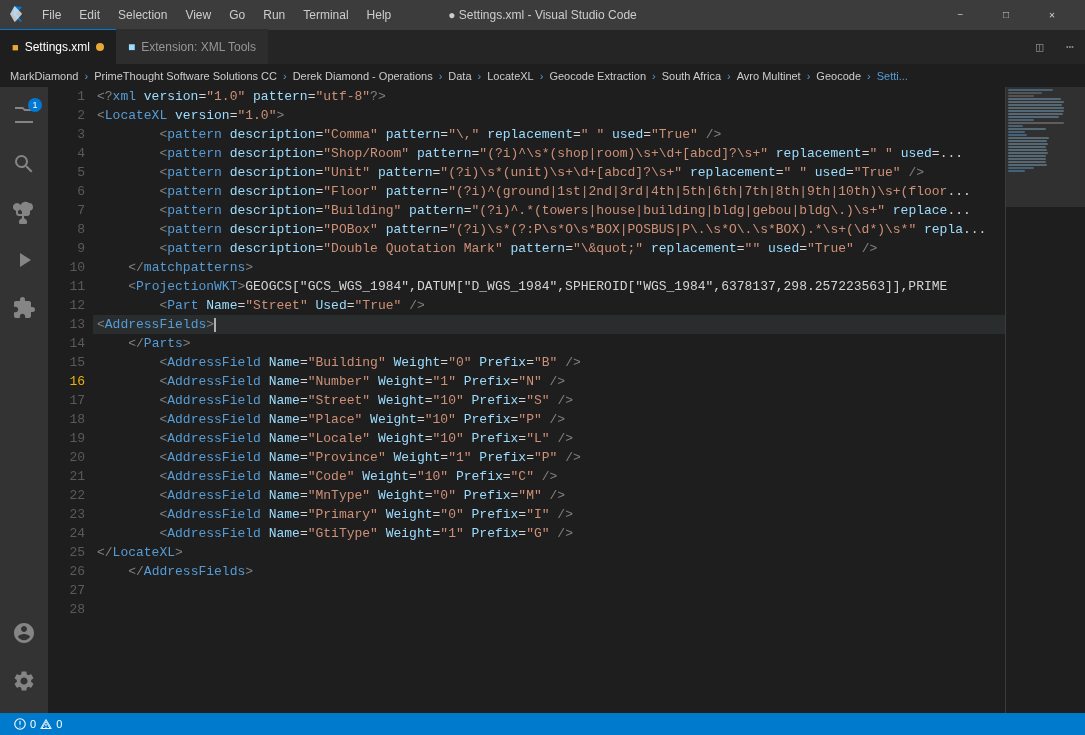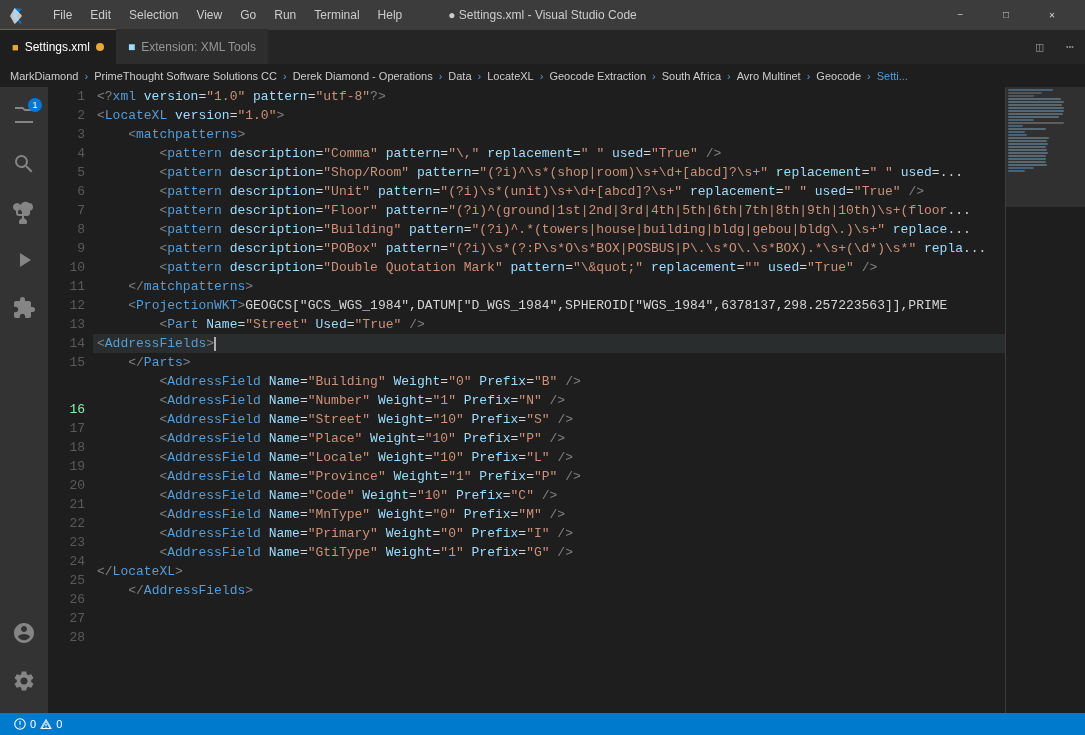--- a/index.html
+++ b/index.html
@@ -20,22 +20,22 @@
       background: #3c3c3c;
       height: 30px;
       display: flex;
       align-items: center;
       justify-content: space-between;
       padding: 0 10px;
       flex-shrink: 0;
     }
     #title-bar-left {
       display: flex;
-      align-items: flex-end;
-      gap: 19px;
+      align-items: flex-start;
+      gap: 8px;
     }
     #title-bar-menus {
       display: flex;
       gap: 2px;
     }
     .menu-item {
       padding: 2px 8px;
       color: #cccccc;
       font-size: 12px;
       cursor: pointer;
@@ -186,21 +186,21 @@
       padding-top: 0;
       flex-shrink: 0;
       overflow: hidden;
     }
     .line-num {
       height: 19px;
       display: flex;
       align-items: center;
       justify-content: flex-end;
     }
-    .line-num.active { color: #86efac; margin-top: 28px; }
+    .line-num.active { color: #eab308; }
 
     
     #code-area {
       flex: 1;
       overflow: hidden;
       padding-top: 0;
       position: relative;
     }
     .code-line {
       height: 19px;
@@ -439,23 +439,20 @@
     <div id="code-area">
 
       <div class="code-line">
         <span class="xml-bracket">&lt;?</span><span class="xml-tag">xml</span><span class="xml-attr"> version</span><span class="xml-equals">=</span><span class="xml-value">"1.0"</span><span class="xml-attr"> pattern</span><span class="xml-equals">=</span><span class="xml-value">"utf-8"</span><span class="xml-bracket">?&gt;</span>
       </div>
 
       <div class="code-line">
         <span class="xml-bracket">&lt;</span><span class="xml-tag">LocateXL</span><span class="xml-attr"> version</span><span class="xml-equals">=</span><span class="xml-value">"1.0"</span><span class="xml-bracket">&gt;</span>
       </div>
 
-      <div class="code-line">
-        <span>&nbsp;&nbsp;&nbsp;&nbsp;</span><span class="xml-bracket">&lt;</span><span class="xml-tag">matchpatterns</span><span class="xml-bracket">&gt;</span>
-      </div>
 
       <div class="code-line">
         <span>&nbsp;&nbsp;&nbsp;&nbsp;&nbsp;&nbsp;&nbsp;&nbsp;</span><span class="xml-bracket">&lt;</span><span class="xml-tag">pattern</span><span class="xml-attr"> description</span><span class="xml-equals">=</span><span class="xml-value">"Comma"</span><span class="xml-attr"> pattern</span><span class="xml-equals">=</span><span class="xml-value">"\,"</span><span class="xml-attr"> replacement</span><span class="xml-equals">=</span><span class="xml-value">" "</span><span class="xml-attr"> used</span><span class="xml-equals">=</span><span class="xml-value">"True"</span><span class="xml-bracket"> /&gt;</span>
       </div>
 
       <div class="code-line">
         <span>&nbsp;&nbsp;&nbsp;&nbsp;&nbsp;&nbsp;&nbsp;&nbsp;</span><span class="xml-bracket">&lt;</span><span class="xml-tag">pattern</span><span class="xml-attr"> description</span><span class="xml-equals">=</span><span class="xml-value">"Shop/Room"</span><span class="xml-attr"> pattern</span><span class="xml-equals">=</span><span class="xml-value">"(?i)^\s*(shop|room)\s+\d+[abcd]?\s+"</span><span class="xml-attr"> replacement</span><span class="xml-equals">=</span><span class="xml-value">" "</span><span class="xml-attr"> used</span><span class="xml-equals">=</span><span class="xml-text">...</span>
       </div>
 
       <div class="code-line">

